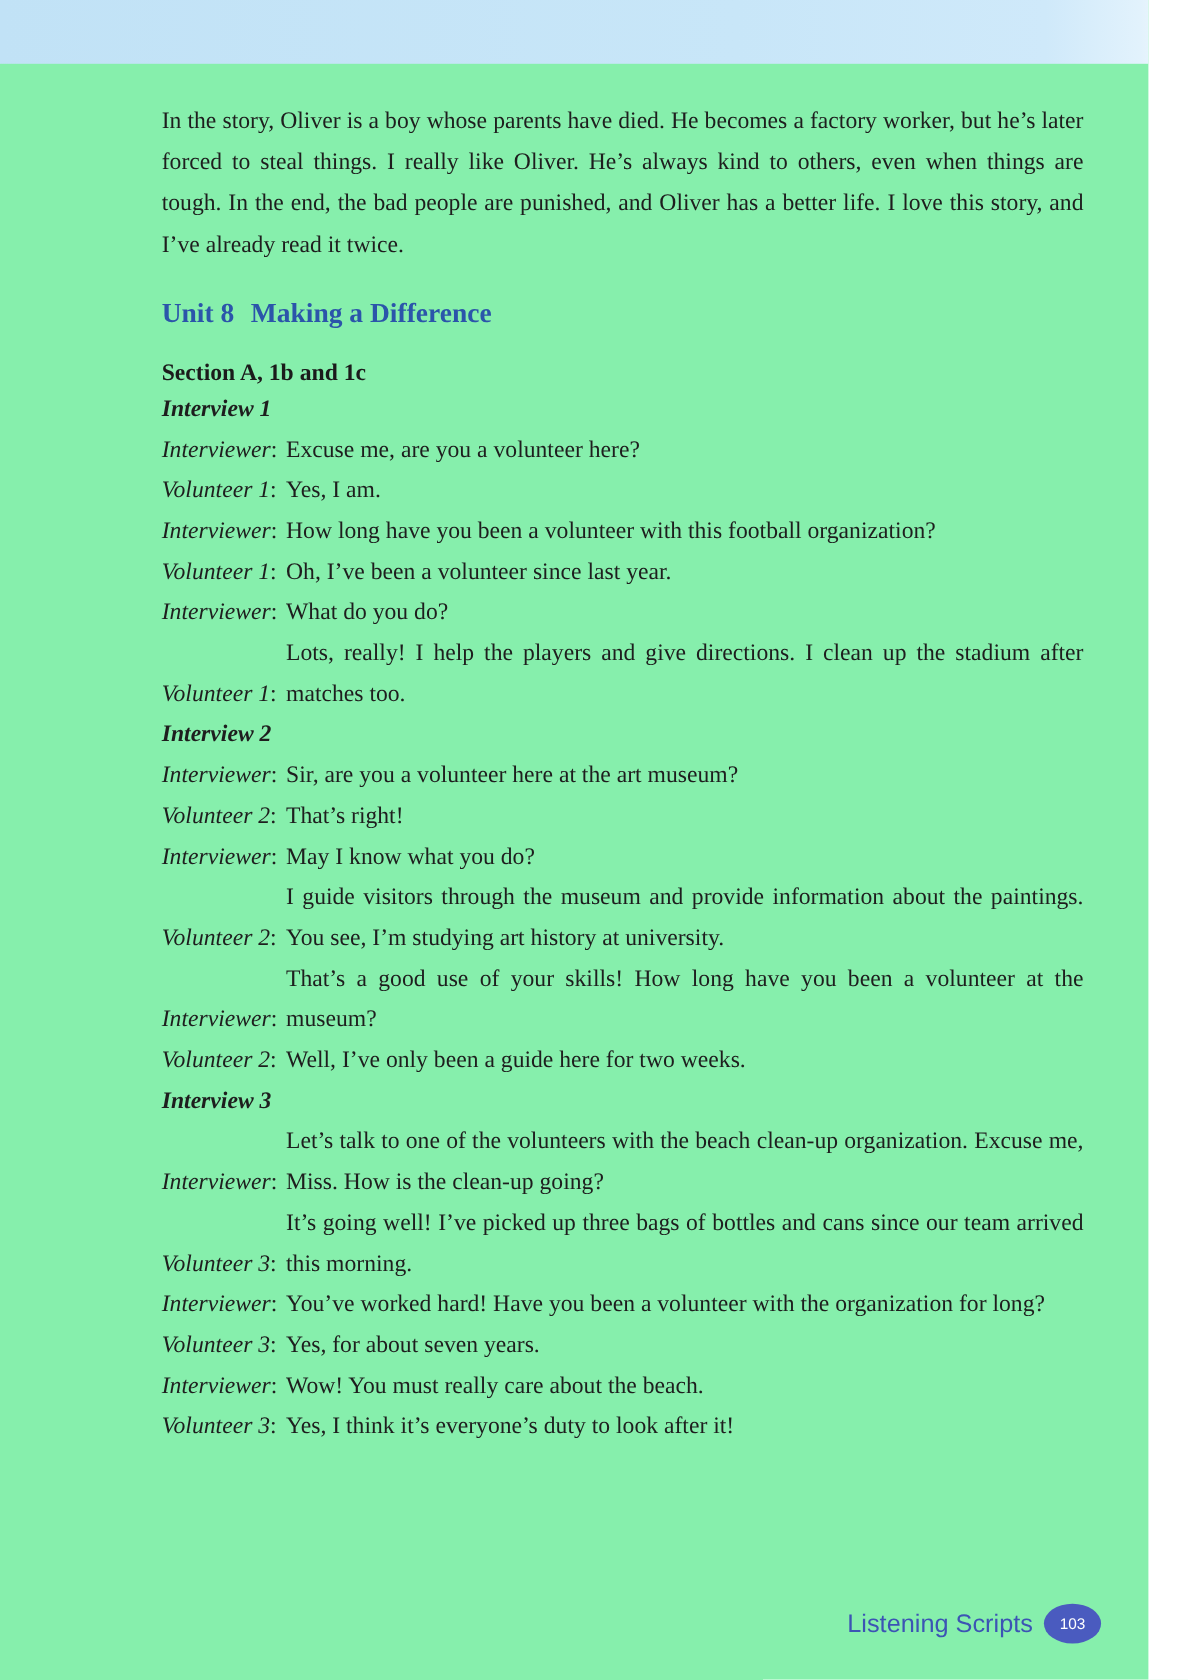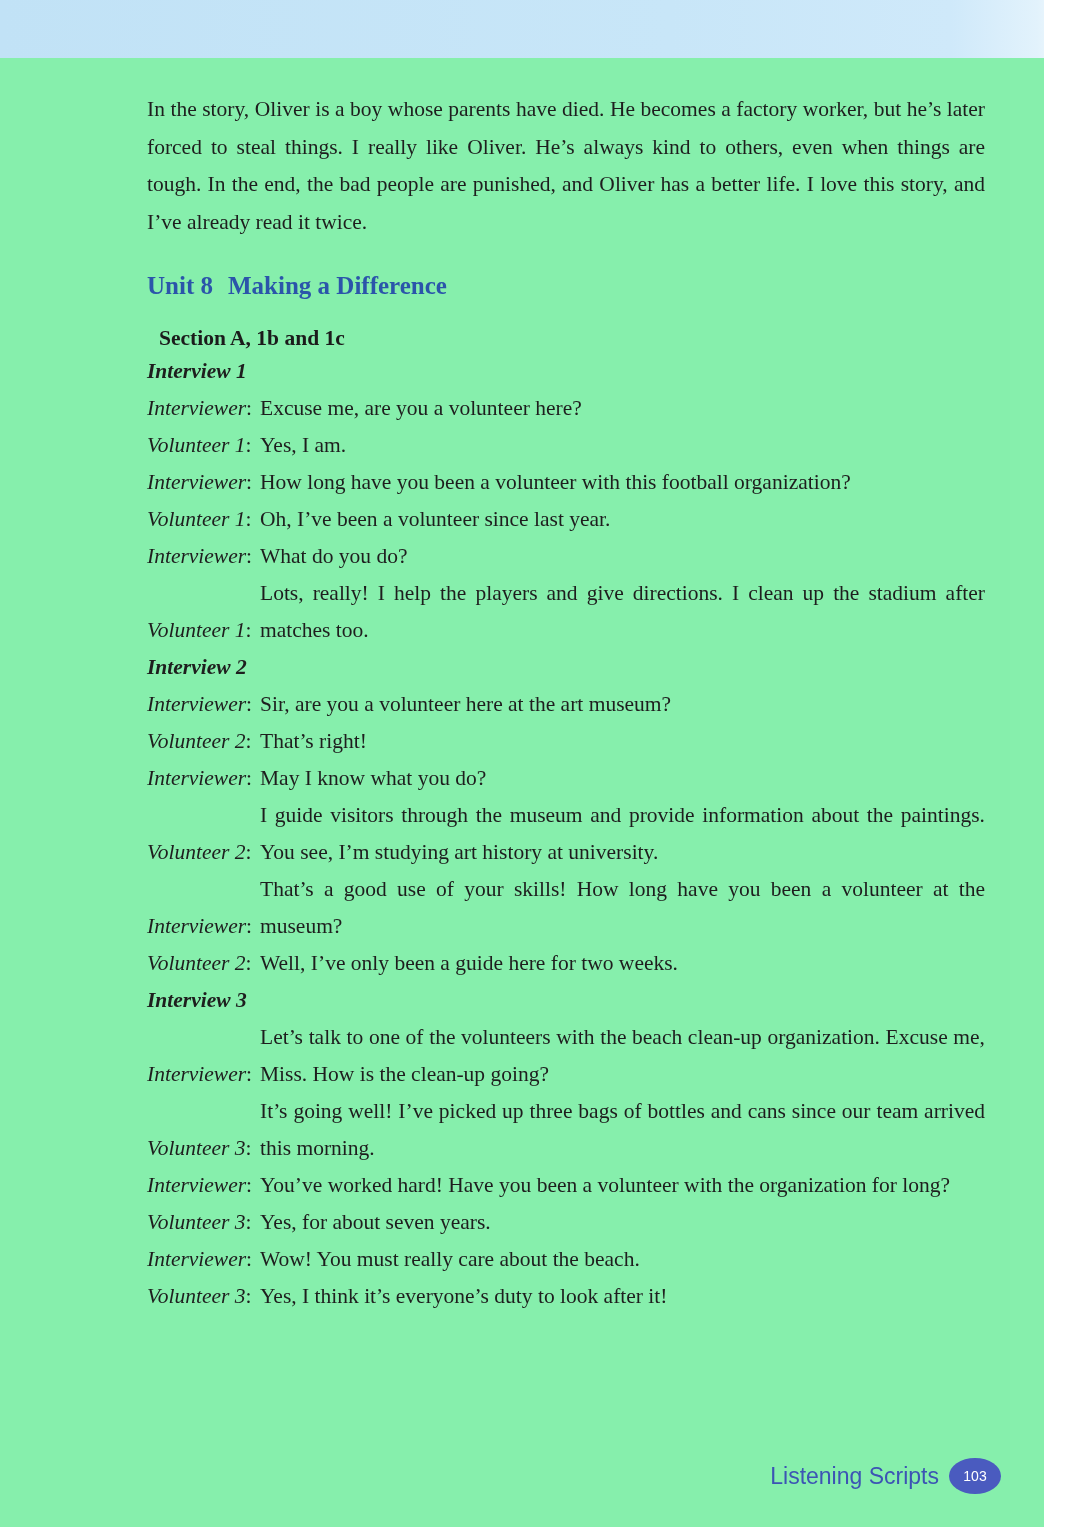--- a/index.html
+++ b/index.html
@@ -42,21 +42,21 @@
     margin: 30px 0 0 0;
     font-size: 25px;
     line-height: 30px;
     font-weight: bold;
     color: #2b55aa;
   }
   .unit-heading .unit-title {
     margin-left: 15px;
   }
   .section-heading {
-    margin: 22px 0 0 12px;
+    margin: 22px 0 0 0;
     font-size: 21.5px;
     line-height: 30px;
     font-weight: 600;
     color: #1b1b1b;
   }
   .interview {
   }
   .interview-title {
     margin: 0;
     font-size: 21.5px;

